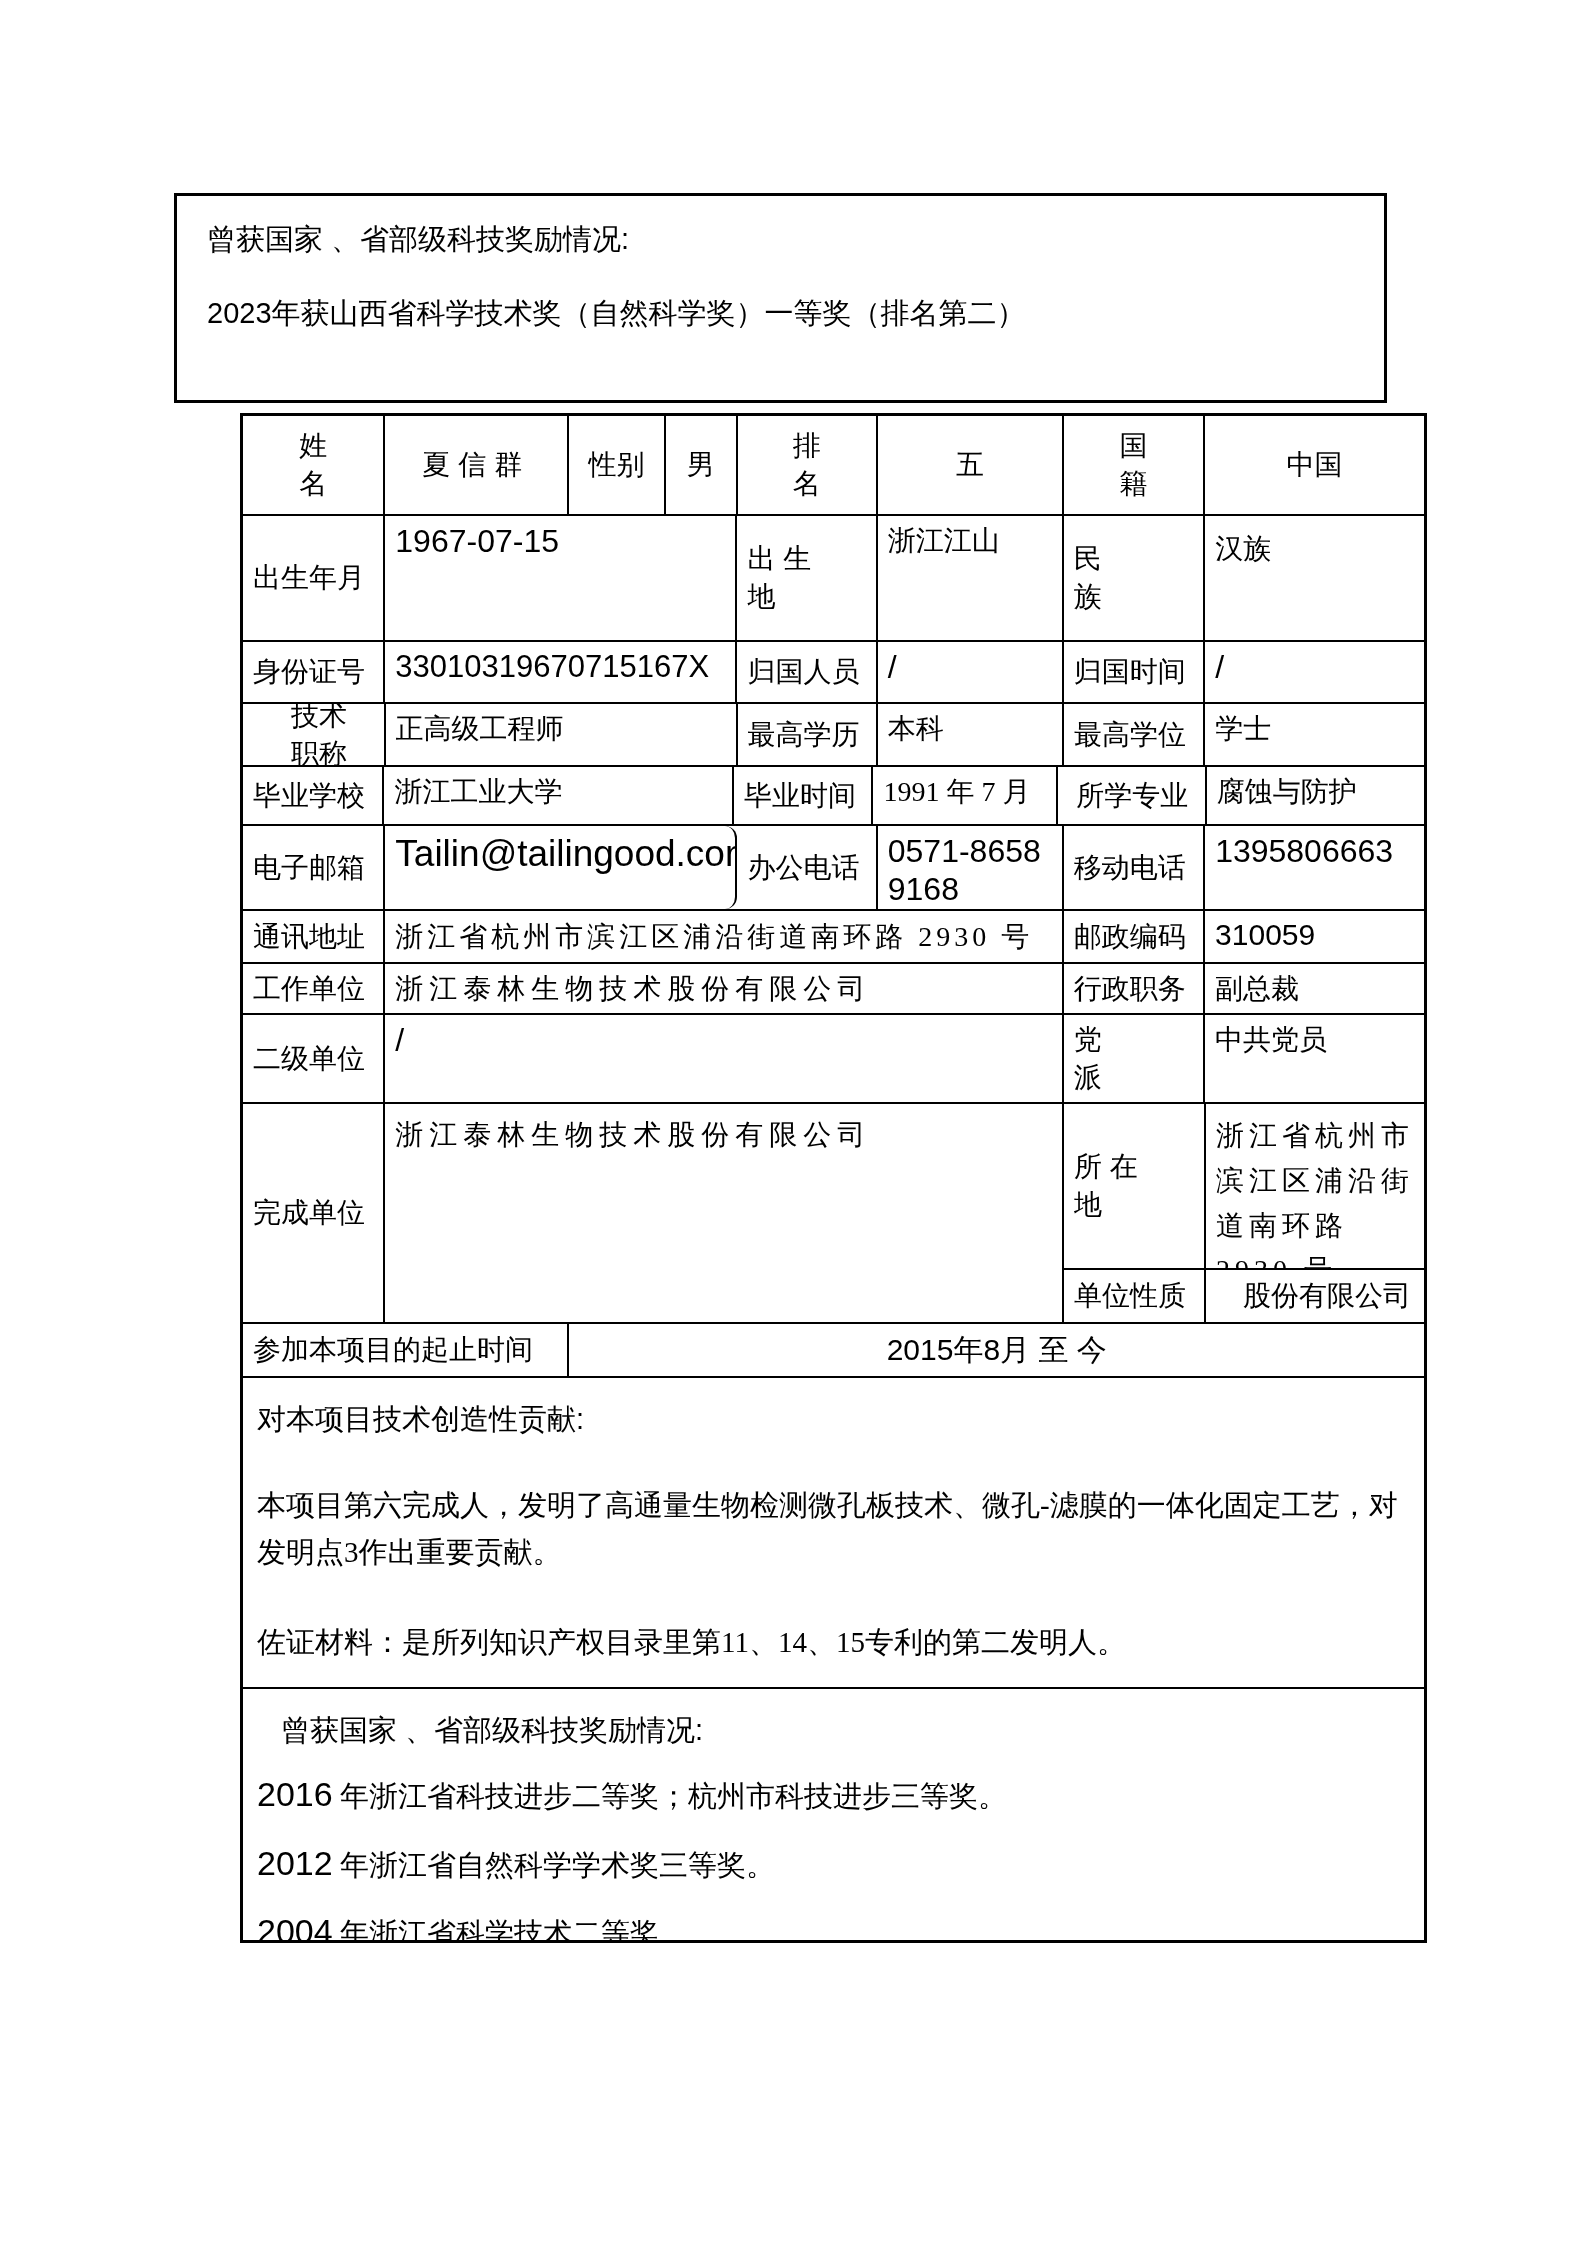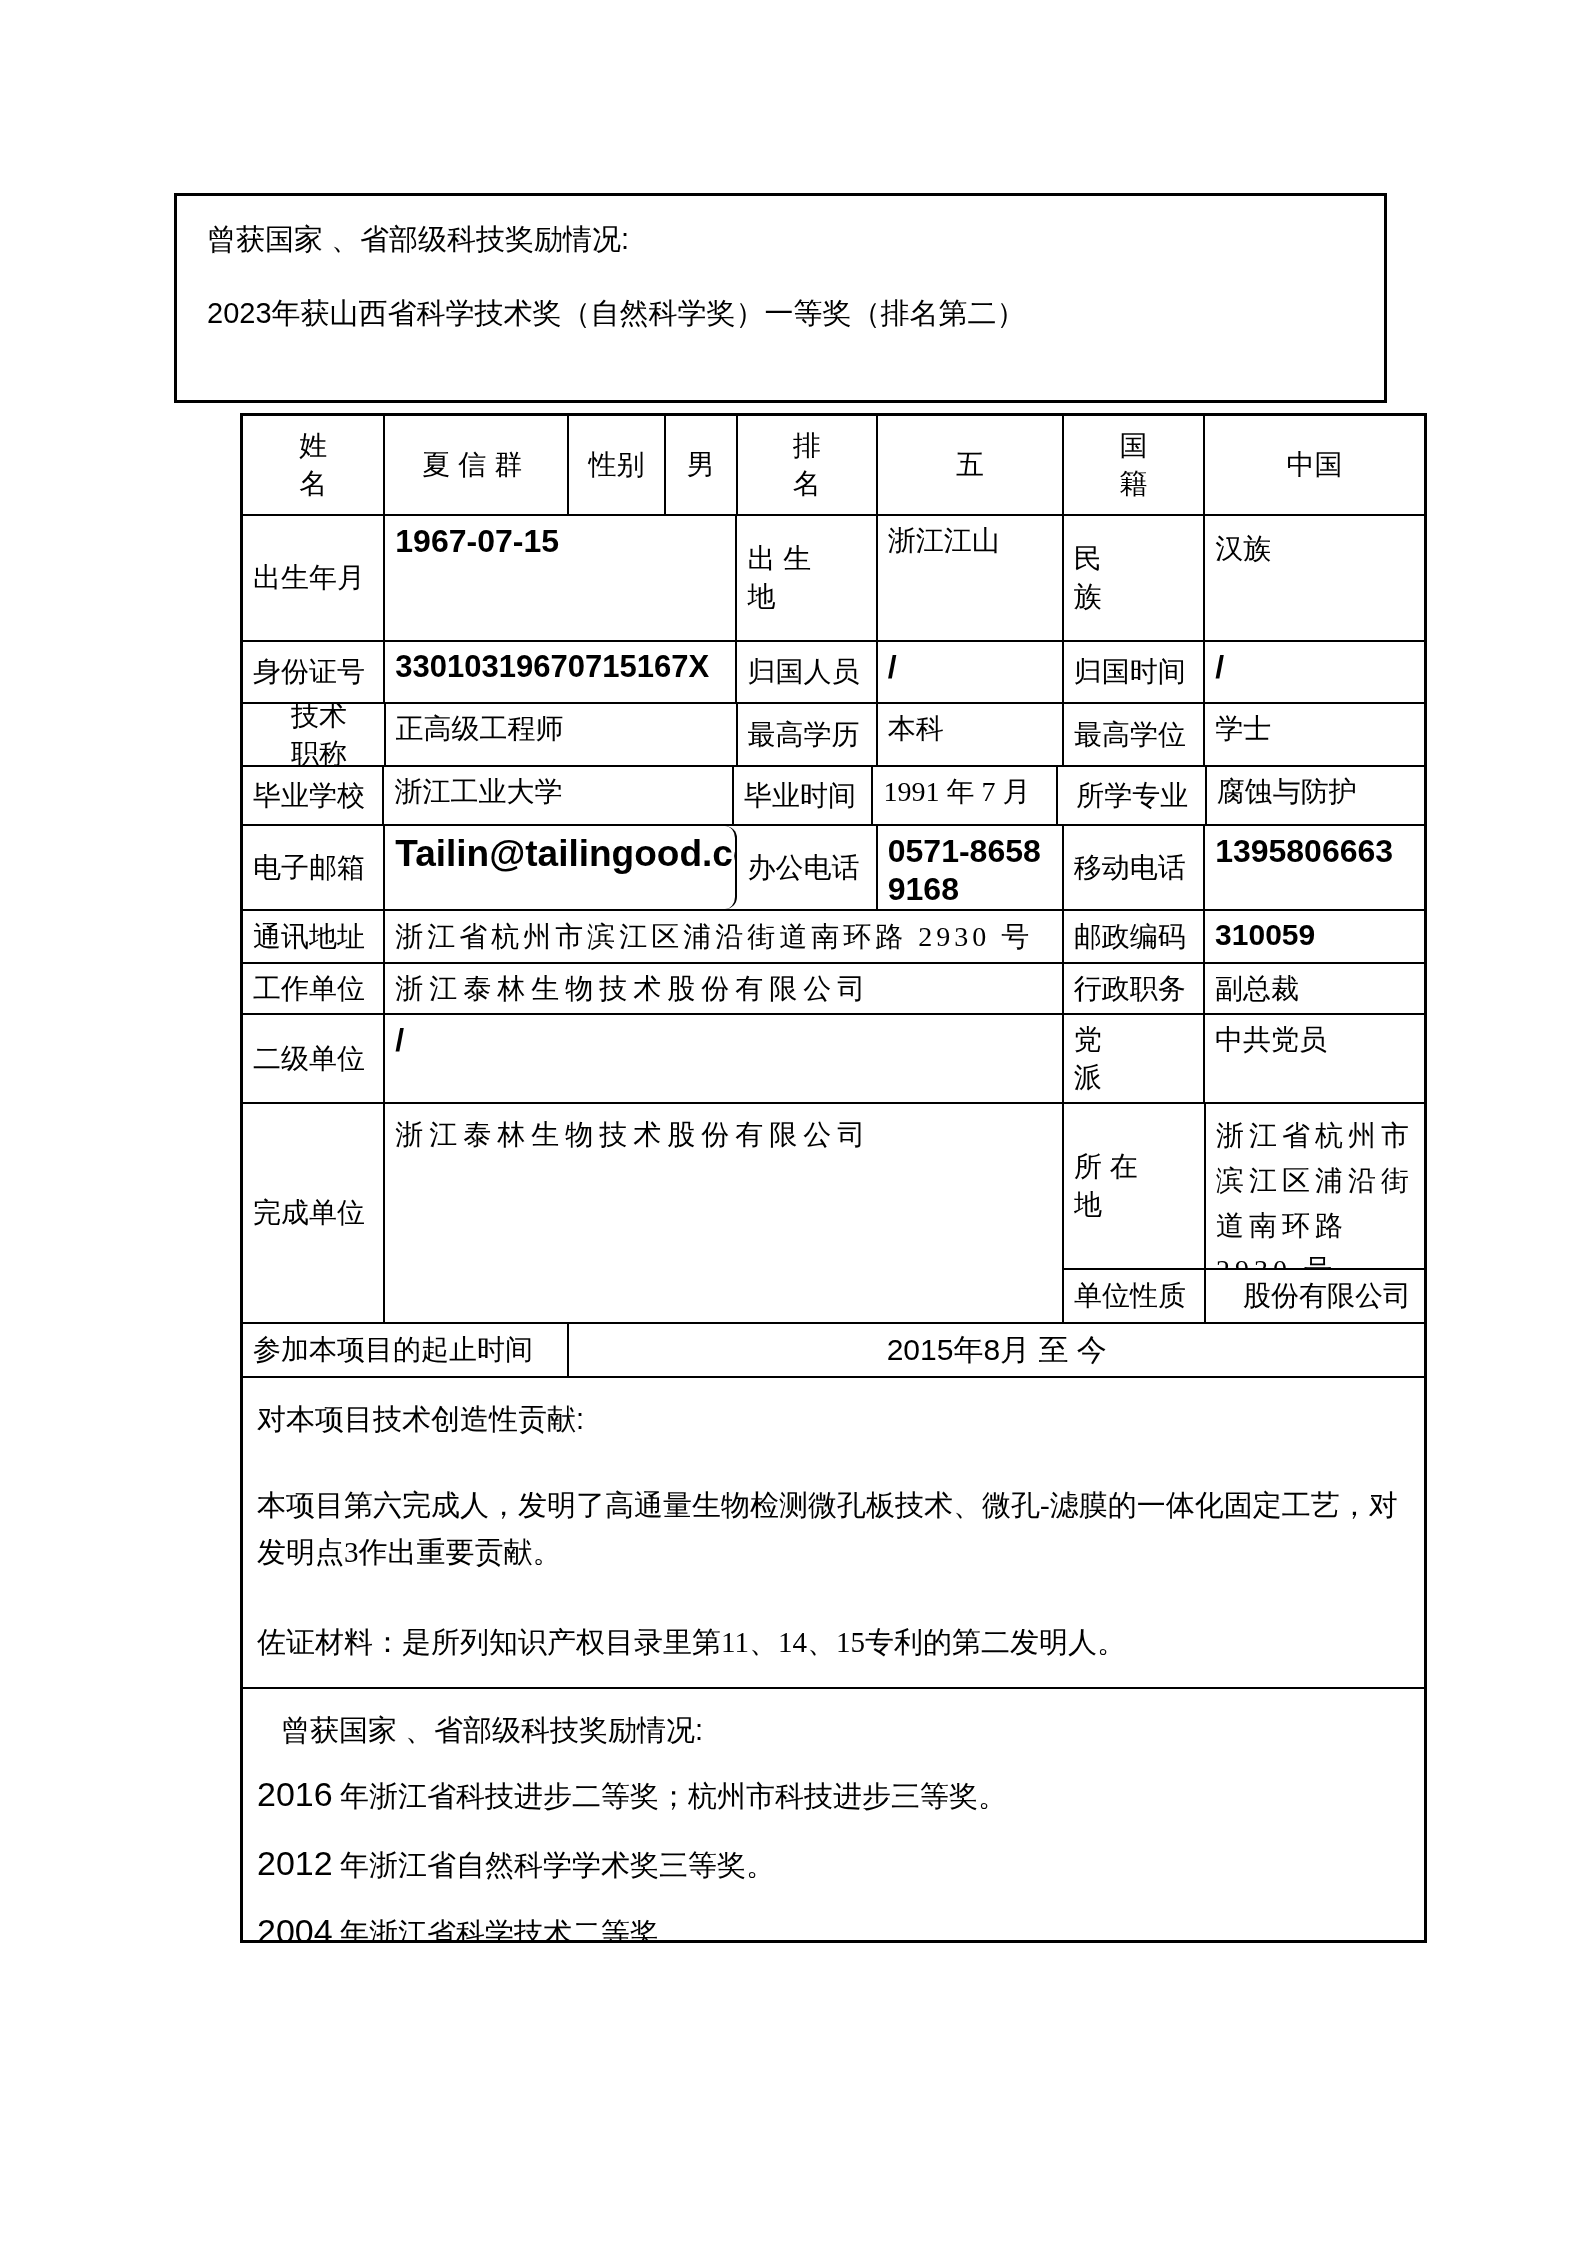--- a/index.html
+++ b/index.html
@@ -25,21 +25,21 @@
   .c {
     border-right:2px solid #000; padding:6px 10px; overflow:hidden;
     display:flex; align-items:flex-start; font-size:28px; line-height:1.35;
   }
   .c.endc { border-right:none; }
   .vc { align-items:center; }
   .hc { justify-content:center; text-align:center; }
   .pre { white-space:pre-line; }
   .lab { font-family:"Liberation Sans", sans-serif; font-weight:500; }
   .ser { font-family:"Liberation Serif","DejaVu Serif", serif; }
-  .num { font-family:"Liberation Sans", sans-serif; font-size:32px; line-height:1.2;font-weight:bold; }
+  .num { font-family:"Liberation Sans", sans-serif; font-size:32px; line-height:1.2; }
   .sp6 { letter-spacing:6px; }
   .sp4 { letter-spacing:4px; }
   .brk { word-break:break-all; }
   
   .stack { display:flex; flex-direction:column; border-right:none; padding:0; }
   .subrow { display:flex; }
   .subrow.bb { border-bottom:2px solid #000; }
   .subrow .c { border-bottom:none; }
   
   .freecell { display:block; width:100%; border-right:none; padding:18px 14px 0 14px; }

